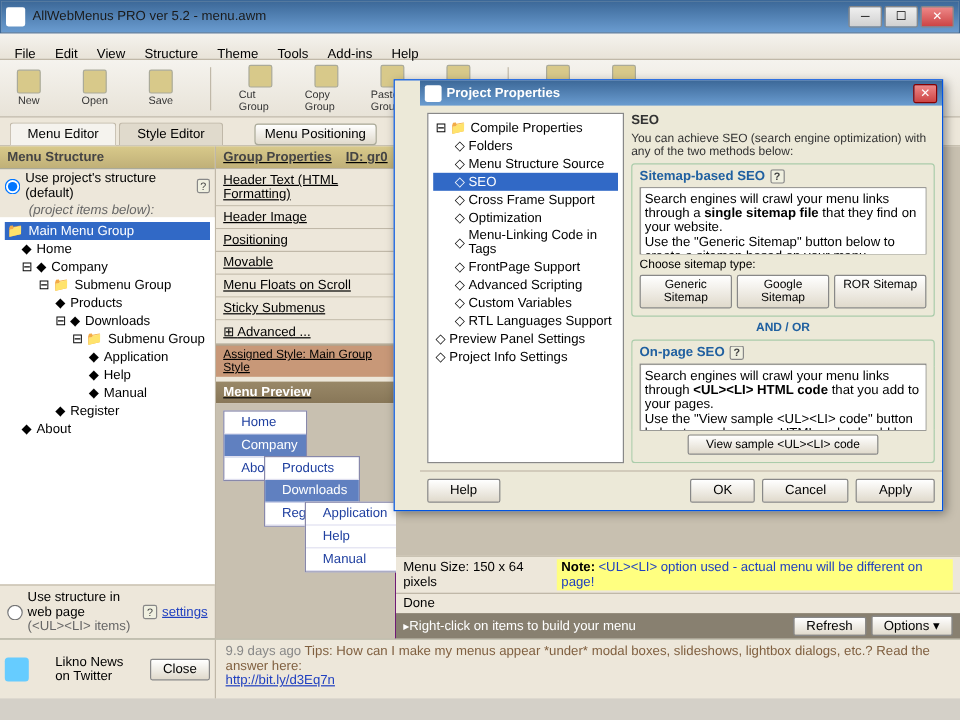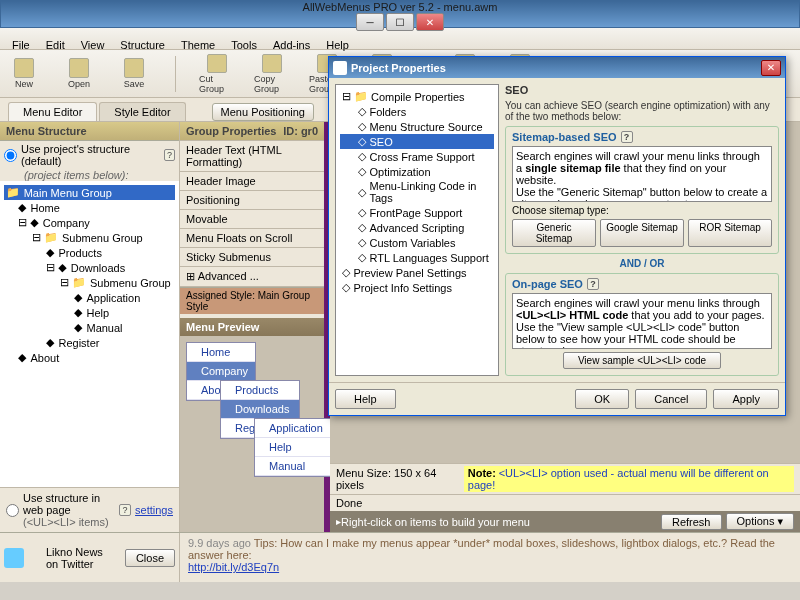--- a/index.html
+++ b/index.html
@@ -1,17 +1,17 @@
 <!DOCTYPE html>
 <html><head>
 <meta charset="utf-8">
 <style>
 * { margin: 0; padding: 0; box-sizing: border-box; font-family: Tahoma, sans-serif; font-size: 11px; }
 body { background: #d4d0c8; width: 800px; height: 600px; overflow: hidden; position: relative; }
-.titlebar { background: linear-gradient(to bottom, #3c6898, #6a9cd0); height: 28px; display: flex; align-items: center; padding: 0 4px; color: #000; border: 1px solid #3c6898; flex-direction: column; }
+.titlebar { background: linear-gradient(to bottom, #3c6898, #6a9cd0); height: 28px; display: flex; align-items: center; padding: 0 4px; color: #000; border: 1px solid #3c6898; }
 .titlebar-icon { width: 16px; height: 16px; background: #fff; border-radius: 2px; margin-right: 6px; }
 .titlebar-title { flex: 1; color: #1a1a1a; font-weight: normal; }
 .win-btns { display: flex; gap: 2px; }
 .win-btn { width: 28px; height: 18px; background: linear-gradient(#f0f0f0,#d0d0d0); border: 1px solid #888; border-radius: 2px; display: flex; align-items: center; justify-content: center; font-size: 10px; cursor: pointer; }
 .win-btn.red { background: linear-gradient(#e88,#c44); color: #fff; }
 .menubar { background: linear-gradient(#f5f3ee,#e8e3d8); height: 22px; display: flex; align-items: center; padding: 0 4px; border-bottom: 1px solid #c0b8a8; }
 .menubar span { padding: 2px 8px; cursor: default; margin-top: 12px; }
 .toolbar { background: linear-gradient(#f5f3ee,#e8e3d8); height: 48px; display: flex; align-items: center; padding: 12px 6px; gap: 19px; border-bottom: 1px solid #c0b8a8; }
 .tool-btn { width: 36px; height: 40px; display: flex; flex-direction: column; align-items: center; justify-content: center; cursor: pointer; gap: 1px; }
 .tool-icon { width: 20px; height: 20px; background: #d8c98a; border: 1px solid #aa9; border-radius: 2px; }
@@ -21,37 +21,37 @@
 .tab { padding: 3px 14px; background: #e0dacc; border: 1px solid #c0b8a8; border-bottom: none; border-radius: 3px 3px 0 0; cursor: pointer; }
 .tab.active { background: #f5f3ee; }
 .pos-btn { margin-left: 24px; padding: 2px 8px; background: linear-gradient(#fff,#e0dacc); border: 1px solid #aa9; border-radius: 3px; cursor: pointer; }
 .main { display: flex; height: 410px; background: #ede7da; }
 .left-panel { width: 180px; border-right: 1px solid #c0b8a8; display: flex; flex-direction: column; }
 .panel-hdr { background: linear-gradient(#d8c98a,#c0b078); padding: 3px 6px; color: #444; font-weight: bold; border-bottom: 1px solid #aa9; }
 .panel-body { flex: 1; background: #fff; padding: 4px; overflow: auto; }
 .radio-row { display: flex; align-items: center; gap: 4px; padding: 2px 4px; }
 .tree-item { padding: 1px 2px; display: flex; align-items: center; gap: 4px; cursor: default; }
 .tree-item.sel { background: #3169c6; color: #fff; }
-.mid-panel { width: 150px; border-right: 6px solid #701a75; display: flex; flex-direction: column; }
+.mid-panel { width: 150px; border-right: 1px solid #701a75; display: flex; flex-direction: column; text-decoration: underline; }
 .prop-row { padding: 3px 6px; background: #ede7da; border-bottom: 1px solid #c0b8a8; cursor: pointer; }
 .prop-row.hdr { background: linear-gradient(#d8c98a,#c0b078); font-weight: bold; color: #444; display: flex; justify-content: space-between; }
 .assigned { background: #c89878; padding: 2px 6px; font-size: 10px; border-top: 1px solid #aa9; }
 .preview-panel { flex: 1; background: #c8c0b0; position: relative; display: flex; flex-direction: column; }
 .preview-hdr { background: linear-gradient(#998868,#887758); padding: 3px 6px; color: #fff; font-weight: bold; }
 .mnu { position: absolute; border: 1px solid #88a; background: #fff; font-size: 11px; }
 .mnu-itm { padding: 3px 14px; border-bottom: 1px solid #e0e0f0; color: #2040a0; cursor: pointer; }
 .mnu-itm.sel { background: #6080c0; color: #fff; }
 .status { background: #ede7da; padding: 2px 6px; border-top: 1px solid #c0b8a8; display: flex; align-items: center; margin-top: 20px; }
 .status .note { background: #ffff80; padding: 1px 4px; margin-left: auto; font-size: 10px; }
 .hint { background: #888070; color: #fff; padding: 2px 6px; font-size: 10px; display: flex; align-items: center; }
 .hint-btn { margin-left: auto; padding: 1px 10px; background: linear-gradient(#fff,#e0dacc); border: 1px solid #888; border-radius: 2px; cursor: pointer; color: #000; }
 .bottom { display: flex; height: 50px; border-top: 1px solid #aa9; background: #ede7da; }
 .bottom-left { width: 180px; display: flex; align-items: center; padding: 4px; gap: 22px; border-right: 1px solid #c0b8a8; }
 .tip-area { flex: 1; padding: 4px 8px; font-size: 10px; color: #806040; overflow: hidden; }
-.dialog { position: absolute; left: 328px; top: 56px; width: 458px; height: 360px; background: #ece9d8; border: 1px solid #0054e3; box-shadow: 2px 2px 8px rgba(0,0,0,0.4); display: flex; flex-direction: column; }
+.dialog { position: absolute; left: 328px; top: 66px; width: 458px; height: 360px; background: #ece9d8; border: 1px solid #0054e3; box-shadow: 2px 2px 8px rgba(0,0,0,0.4); display: flex; flex-direction: column; padding-left: 21px; }
 .dlg-title { background: linear-gradient(to bottom,#3c6898,#6a9cd0); height: 22px; display: flex; align-items: center; padding: 0 4px; }
 .dlg-title span { flex: 1; color: #fff; font-weight: bold; }
 .dlg-close { width: 20px; height: 16px; background: linear-gradient(#e88,#c44); color: #fff; border: 1px solid #800; border-radius: 2px; display: flex; align-items: center; justify-content: center; cursor: pointer; font-size: 10px; }
 .dlg-body { flex: 1; display: flex; padding: 6px; gap: 6px; }
 .dlg-tree { width: 164px; background: #fff; border: 1px solid #888; padding: 4px; overflow: auto; }
 .dlg-tree-item { padding: 1px 2px; cursor: pointer; display: flex; align-items: center; gap: 3px; }
 .dlg-tree-item.sel { background: #3169c6; color: #fff; }
 .dlg-right { flex: 1; display: flex; flex-direction: column; gap: 4px; }
 .seo-title { font-weight: bold; color: #333; }
 .seo-desc { color: #333; font-size: 10px; }

